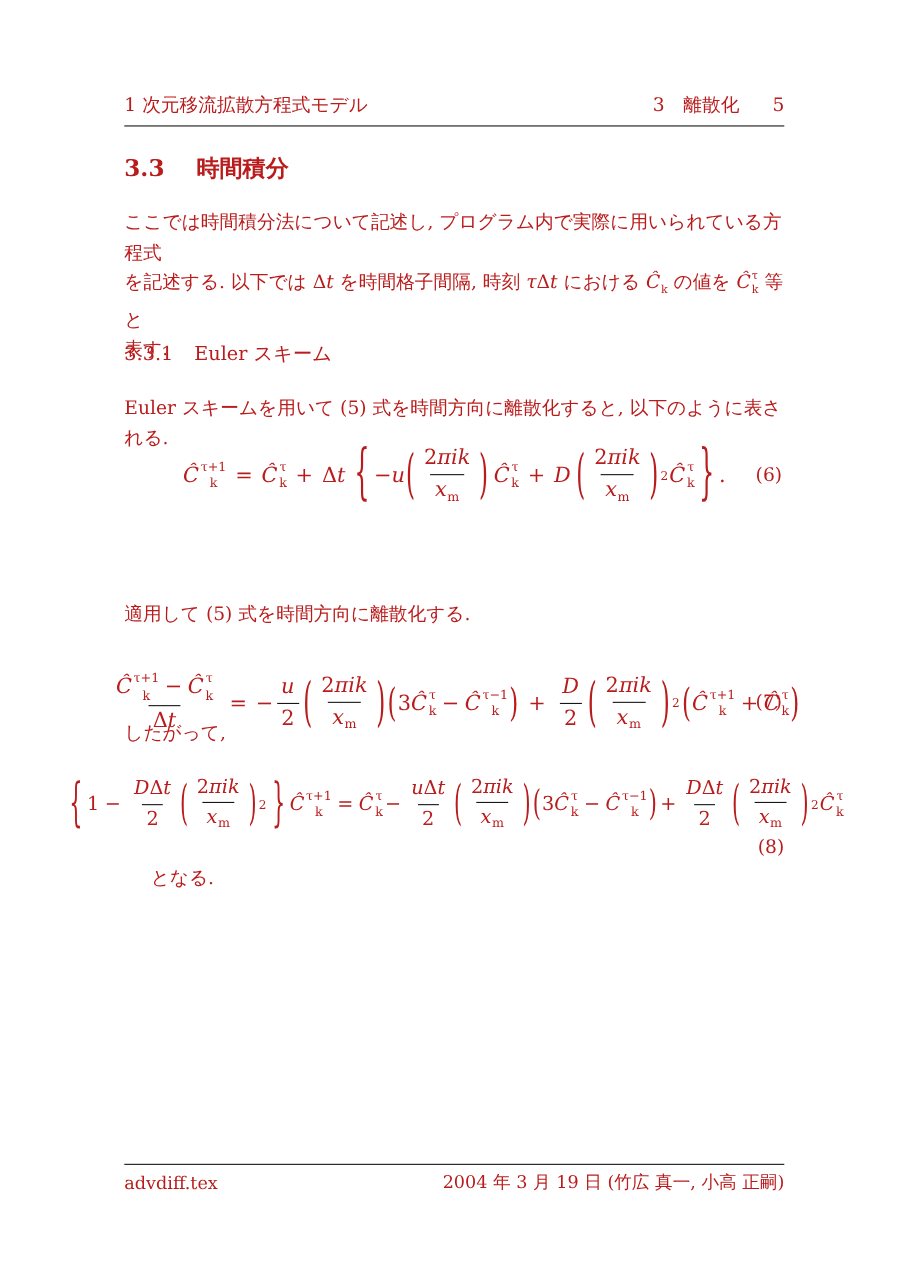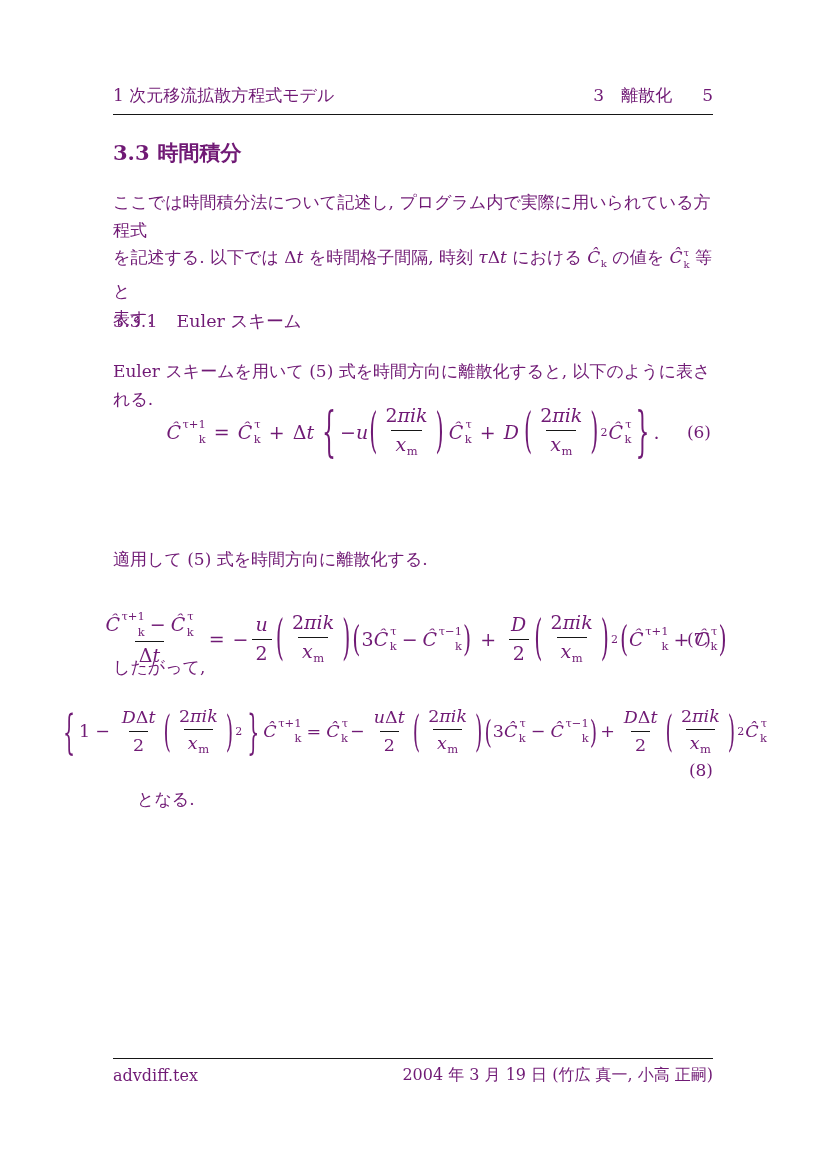--- a/index.html
+++ b/index.html
@@ -1,47 +1,47 @@
 <!DOCTYPE html>
 <html><head>
 <meta charset="utf-8">
 <style>
   html,body { margin:0; padding:0; background:#fff; }
   .page { position:relative; width:826px; height:1169px; background:#ffffff;
-          color:#701a75; font-family:"DejaVu Serif","Liberation Serif",serif; overflow:hidden; }
+          color:#b91c1c; font-family:"DejaVu Serif","Liberation Serif",serif; overflow:hidden; }
   .abs { position:absolute; left:113px; width:600px; }
 
   
   .hdr { display:flex; justify-content:space-between; align-items:baseline;
          border-bottom:1.4px solid #161616; padding-bottom:7px; font-size:17px; }
   .hdr .pgno { margin-left:30px; }
   .ftr { display:flex; justify-content:space-between; align-items:center;
          border-top:1.4px solid #161616; padding-top:6px; font-size:16px; }
 
   
   .sec  { font-weight:bold; font-size:21px; }
-  .sec .ttl  { margin-left:8px; }
+  .sec .ttl  { margin-left:29px; }
   .ssec { font-weight:normal; font-size:17.5px; }
   .ssec .ttl { margin-left:19px; }
 
   
   .bt { font-size:17px; line-height:27.5px; }
 
   
   .vi { font-style:italic; }
   .eq { display:flex; align-items:center; justify-content:center; font-size:19px; }
   .eq8 { font-size:17.5px; }
   .eqno { position:absolute; right:2px; top:50%; transform:translateY(-50%); font-size:17px; }
   .mrow { display:inline-flex; align-items:center; white-space:nowrap; }
   .op  { margin:0 8px; }
   .eq8 .op { margin:0 5px; }
   .opn { margin:0 5px; }
   .at  { display:inline-flex; align-items:center; }
   .sc  { display:inline-grid; row-gap:4px; font-size:11.5px; line-height:1;
-         vertical-align:middle; margin-left:1.5px; text-align:right; }
+         vertical-align:middle; margin-left:1.5px; text-align:center; }
   .scS { display:inline-grid; row-gap:2px; font-size:10px; line-height:1;
          vertical-align:middle; margin-left:1px; text-align:left; }
   .sb  { font-size:11.5px; vertical-align:-4px; margin-left:0.5px; }
   .sbS { font-size:10px; vertical-align:-4px; margin-left:0.5px; }
   .fr  { display:inline-flex; flex-direction:column; align-items:center;
          vertical-align:middle; margin:4px 3px; line-height:1.15; }
   .fr .nu { padding:0 4px 3px; }
   .fr .de { border-top:1.3px solid #161616; padding:3px 4px 0; }
   .bp  { display:inline-block; font-size:21px; line-height:1; transform:scaleY(2.3);
          font-weight:300; margin:0 1px; }

